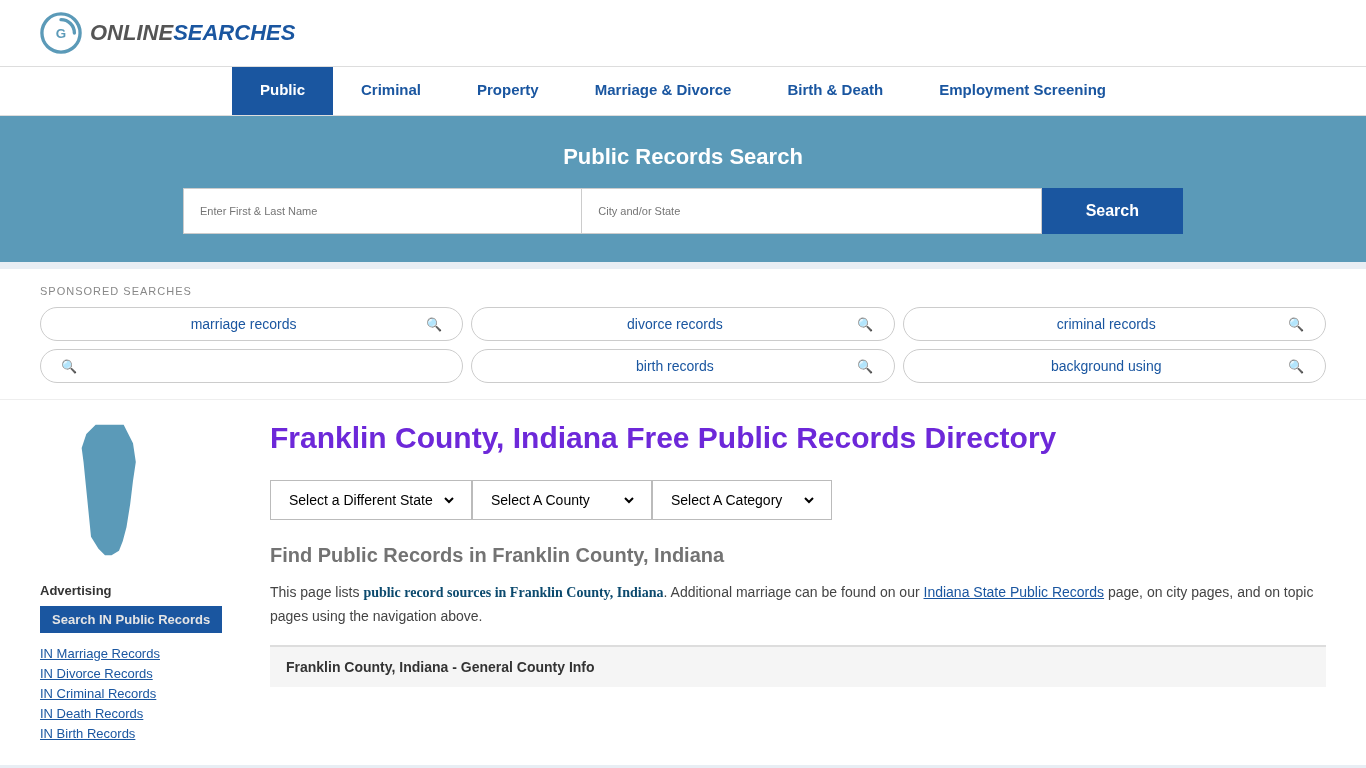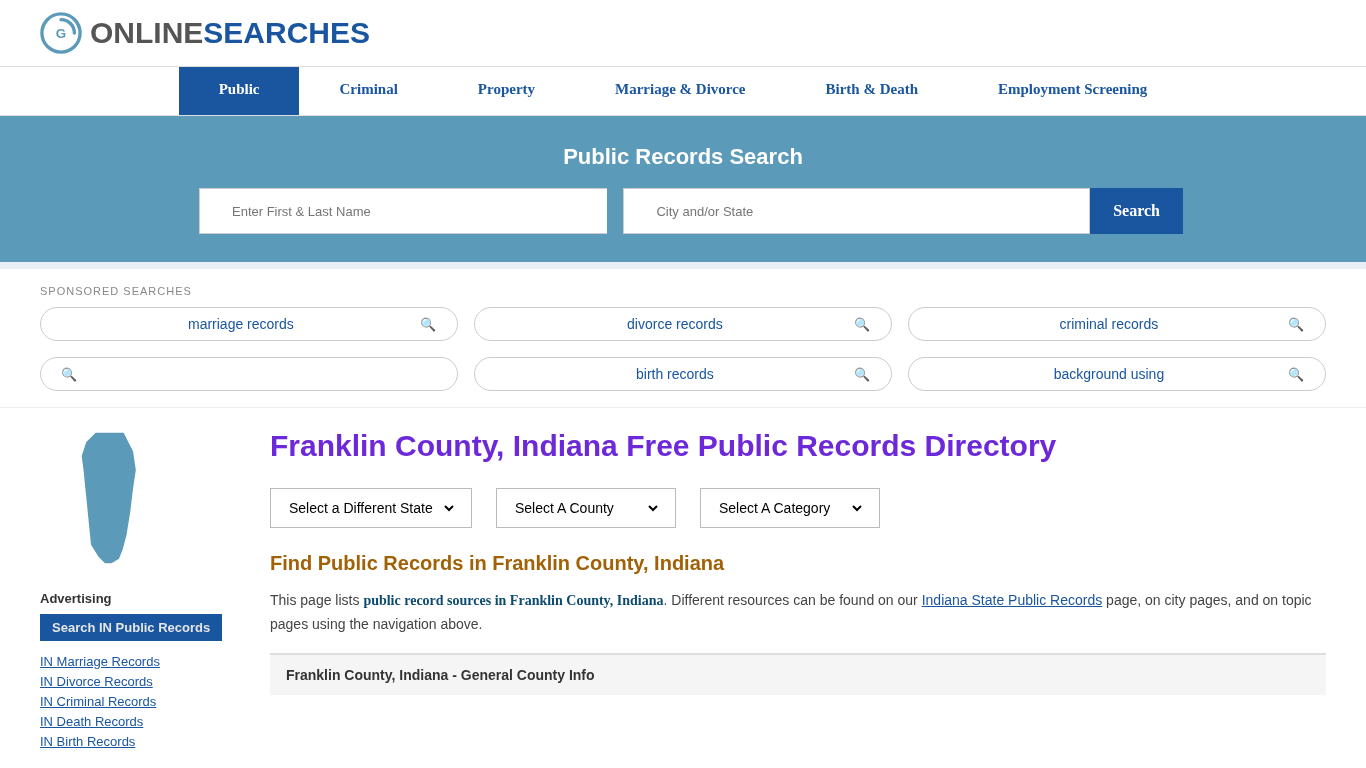--- a/index.html
+++ b/index.html
@@ -16,43 +16,43 @@
     .logo-container {
       display: flex;
       align-items: center;
       gap: 8px;
     }
     .logo-icon {
       width: 42px;
       height: 42px;
     }
     .logo-text {
-      font-size: 30px;
+      font-size: 22px;
       font-weight: bold;
       letter-spacing: 0;
+      font-style: italic;
     }
     .logo-online { color: #555; }
     .logo-searches { color: #1a56a0; }
 
     
     .nav {
       background: #fff;
       display: flex;
       justify-content: center;
       border-bottom: 1px solid #ddd;
     }
     .nav-item {
-      padding: 14px 40px;
+      padding: 14px 28px;
       font-size: 15px;
       font-weight: 600;
       color: #1a56a0;
       cursor: pointer;
       border-bottom: 3px solid transparent;
       text-decoration: none;
-      font-family: Liberation Serif, serif;
     }
     .nav-item.active {
       background: #1a56a0;
       color: #fff;
       border-bottom-color: #1a56a0;
     }
 
     
     .search-hero {
       background: #5b9ab8;
@@ -66,38 +66,36 @@
       margin-bottom: 18px;
     }
     .search-form {
       display: flex;
       justify-content: center;
       gap: 0;
       max-width: 1000px;
       margin: 0 auto;
     }
     .search-input {
-      padding: 14px 32px;
-      font-size: 13px;
+      padding: 14px 16px;
+      font-size: 11px;
       border: 1px solid #ccc;
       outline: none;
       color: #999;
-      margin-left: 16px;
     }
     .search-input-name { flex: 1.2; border-right: none; }
     .search-input-location { flex: 1.4; }
     .search-btn {
       background: #1a56a0;
       color: #fff;
       border: none;
-      padding: 14px 23px;
+      padding: 14px 44px;
       font-size: 16px;
       font-weight: bold;
       cursor: pointer;
-      font-family: Liberation Serif, serif;
     }
 
     
     .main-container {
       max-width: 1366px;
       margin: 7px auto;
       padding: 0;
       background: #fff;
     }
 
@@ -110,21 +108,21 @@
     .sponsored-label {
       font-size: 11px;
       color: #888;
       text-transform: uppercase;
       letter-spacing: 1px;
       margin-bottom: 10px;
     }
     .sponsored-grid {
       display: grid;
       grid-template-columns: 1fr 1fr 1fr;
-      gap: 16px;
+      gap: 8px;
     }
     .sponsored-item {
       border: 1px solid #ccc;
       border-radius: 20px;
       padding: 8px 20px;
       display: flex;
       align-items: center;
       justify-content: space-between;
       cursor: pointer;
     }
@@ -197,21 +195,21 @@
       font-size: 30px;
       font-weight: bold;
       color: #6d28d9;
       margin-bottom: 24px;
       line-height: 1.2;
     }
 
     
     .dropdowns-row {
       display: flex;
-      gap: 24px;
+      gap: 0;
       margin-bottom: 24px;
     }
     .dropdown-select {
       border: 1px solid #bbb;
       padding: 10px 14px;
       font-size: 14px;
       color: #333;
       background: #fff;
       cursor: pointer;
       display: flex;
@@ -225,21 +223,21 @@
       font-size: 14px;
       background: transparent;
       cursor: pointer;
       width: 100%;
       padding-right: 8px;
     }
 
     .find-records-title {
       font-size: 20px;
       font-weight: bold;
-      color: #a16207;
+      color: #737373;
       margin-bottom: 14px;
     }
 
     .description-text {
       font-size: 14px;
       color: #444;
       line-height: 1.7;
       margin-bottom: 16px;
     }
     .description-text strong { color: #0c4a6e; font-family: Liberation Serif, serif; }
@@ -358,20 +356,20 @@
         <div class="dropdown-select">
           <select>
             <option>Select A Category</option>
           </select>
         </div>
       </div>
 
       <h2 class="find-records-title">Find Public Records in Franklin County, Indiana</h2>
 
       <p class="description-text">
-        <span>This page lists </span><strong>public record sources in Franklin County, Indiana</strong><span>. Different resources can be found on our </span><a>Indiana State Public Records</a><span> page, on city pages, and on topic pages using the navigation above.</span>
+        <span>This page lists </span><strong>public record sources in Franklin County, Indiana</strong><span>. Additional marriage can be found on our </span><a>Indiana State Public Records</a><span> page, on city pages, and on topic pages using the navigation above.</span>
       </p>
 
       <div class="general-info-bar">Franklin County, Indiana - General County Info</div>
     </div>
 
   </div>
 </div>
 
 </body></html>

